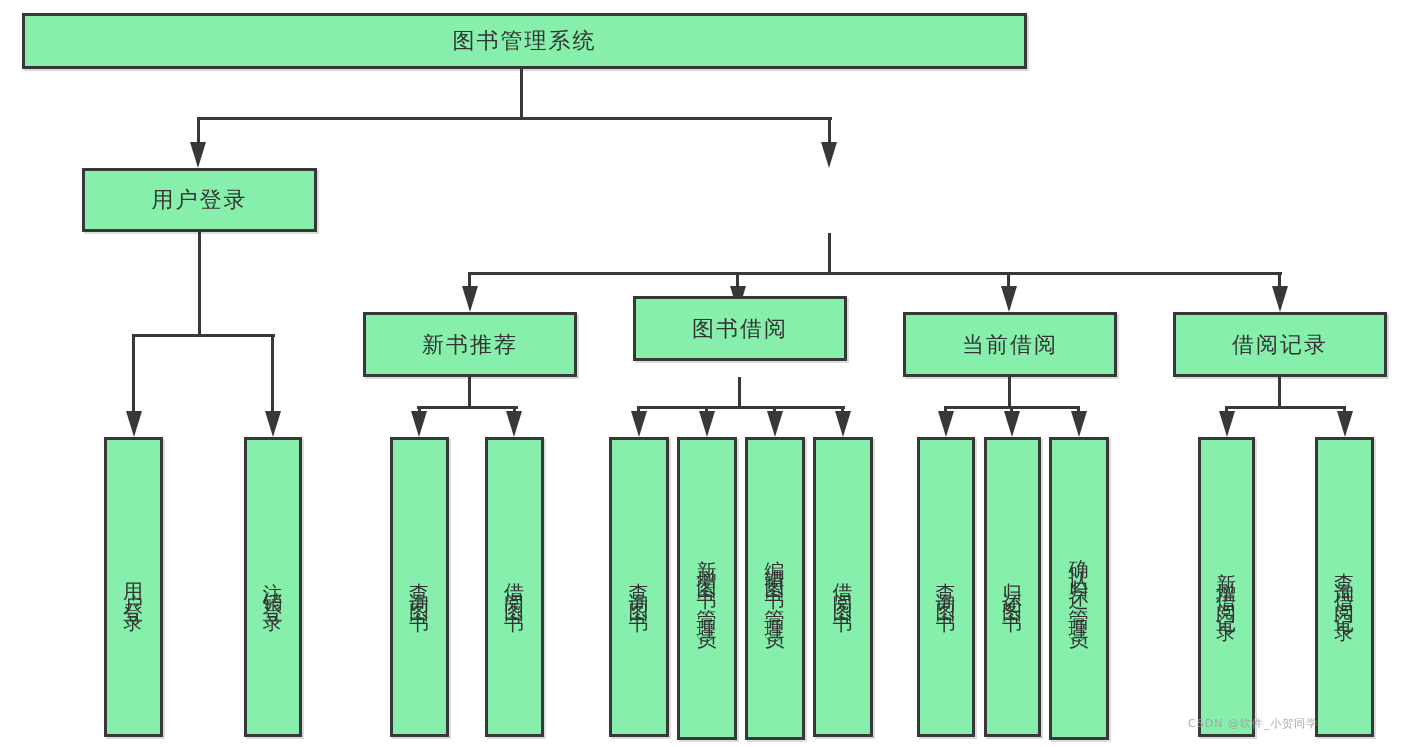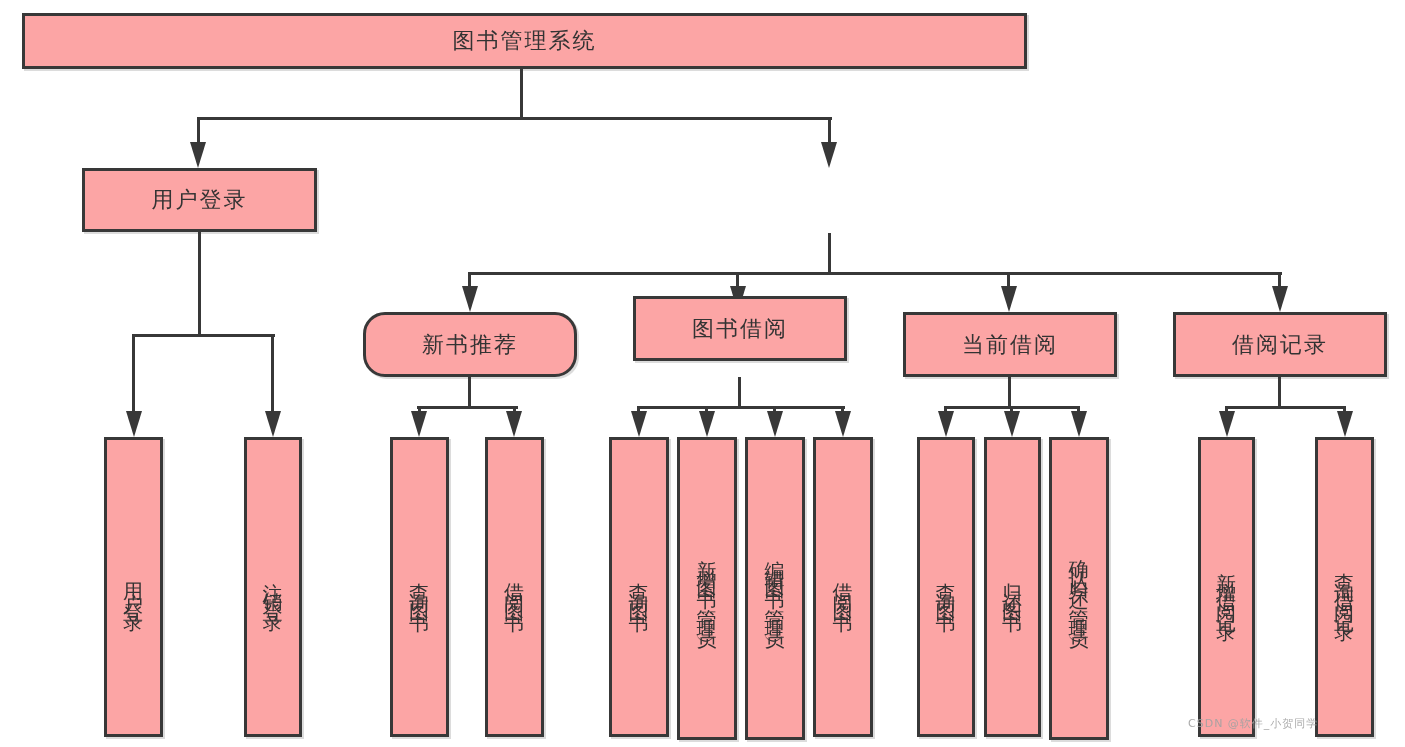--- a/index.html
+++ b/index.html
@@ -1,21 +1,21 @@
 <!DOCTYPE html>
 <html><head>
 <meta charset="utf-8">
 <style>
   html,body{margin:0;padding:0;background:#ffffff;}
   .canvas{
     position:relative;width:1405px;height:747px;background:#ffffff;overflow:hidden;
     font-family:"DejaVu Sans","Liberation Sans",sans-serif;color:#333333;
   }
   .box{
-    position:absolute;box-sizing:border-box;border:3px solid #383838;background:#fca5a5;
+    position:absolute;box-sizing:border-box;border:3px solid #383838;background:#86efac;
     display:flex;align-items:center;justify-content:center;
     box-shadow:2px 2px 0 rgba(130,130,130,.28);
   }
   .hbox{font-size:22px;letter-spacing:2px;white-space:nowrap;}
   .leaf{
     writing-mode:vertical-rl;text-orientation:mixed;
     font-size:20px;letter-spacing:10px;line-height:1;
   }
   .vl,.hl{position:absolute;background:#383838;}
   .vl{width:3px;}
@@ -61,21 +61,21 @@
   <i class="hl" style="left:468px;top:272px;width:814px;"></i>
   <i class="vl" style="left:468px;top:272px;height:18px;"></i>
   <i class="ah" style="left:462px;top:286px;"></i>
   <i class="vl" style="left:736px;top:272px;height:18px;"></i>
   <i class="ah" style="left:730px;top:286px;"></i>
   <i class="vl" style="left:1007px;top:272px;height:18px;"></i>
   <i class="ah" style="left:1001px;top:286px;"></i>
   <i class="vl" style="left:1278px;top:272px;height:18px;"></i>
   <i class="ah" style="left:1272px;top:286px;"></i>
 
-  <div class="box hbox" style="left:363px;top:312px;width:214px;height:65px;border-radius:22px;">
+  <div class="box hbox" style="left:363px;top:312px;width:214px;height:65px;">
     <span>新书推荐</span>
   </div>
   <div class="box hbox" style="left:633px;top:296px;width:214px;height:65px;">
     <span>图书借阅</span>
   </div>
   <div class="box hbox" style="left:1173px;top:312px;width:214px;height:65px;">
     <span>借阅记录</span>
   </div>
   <div class="box hbox" style="left:903px;top:312px;width:214px;height:65px;">
     <span>当前借阅</span>

